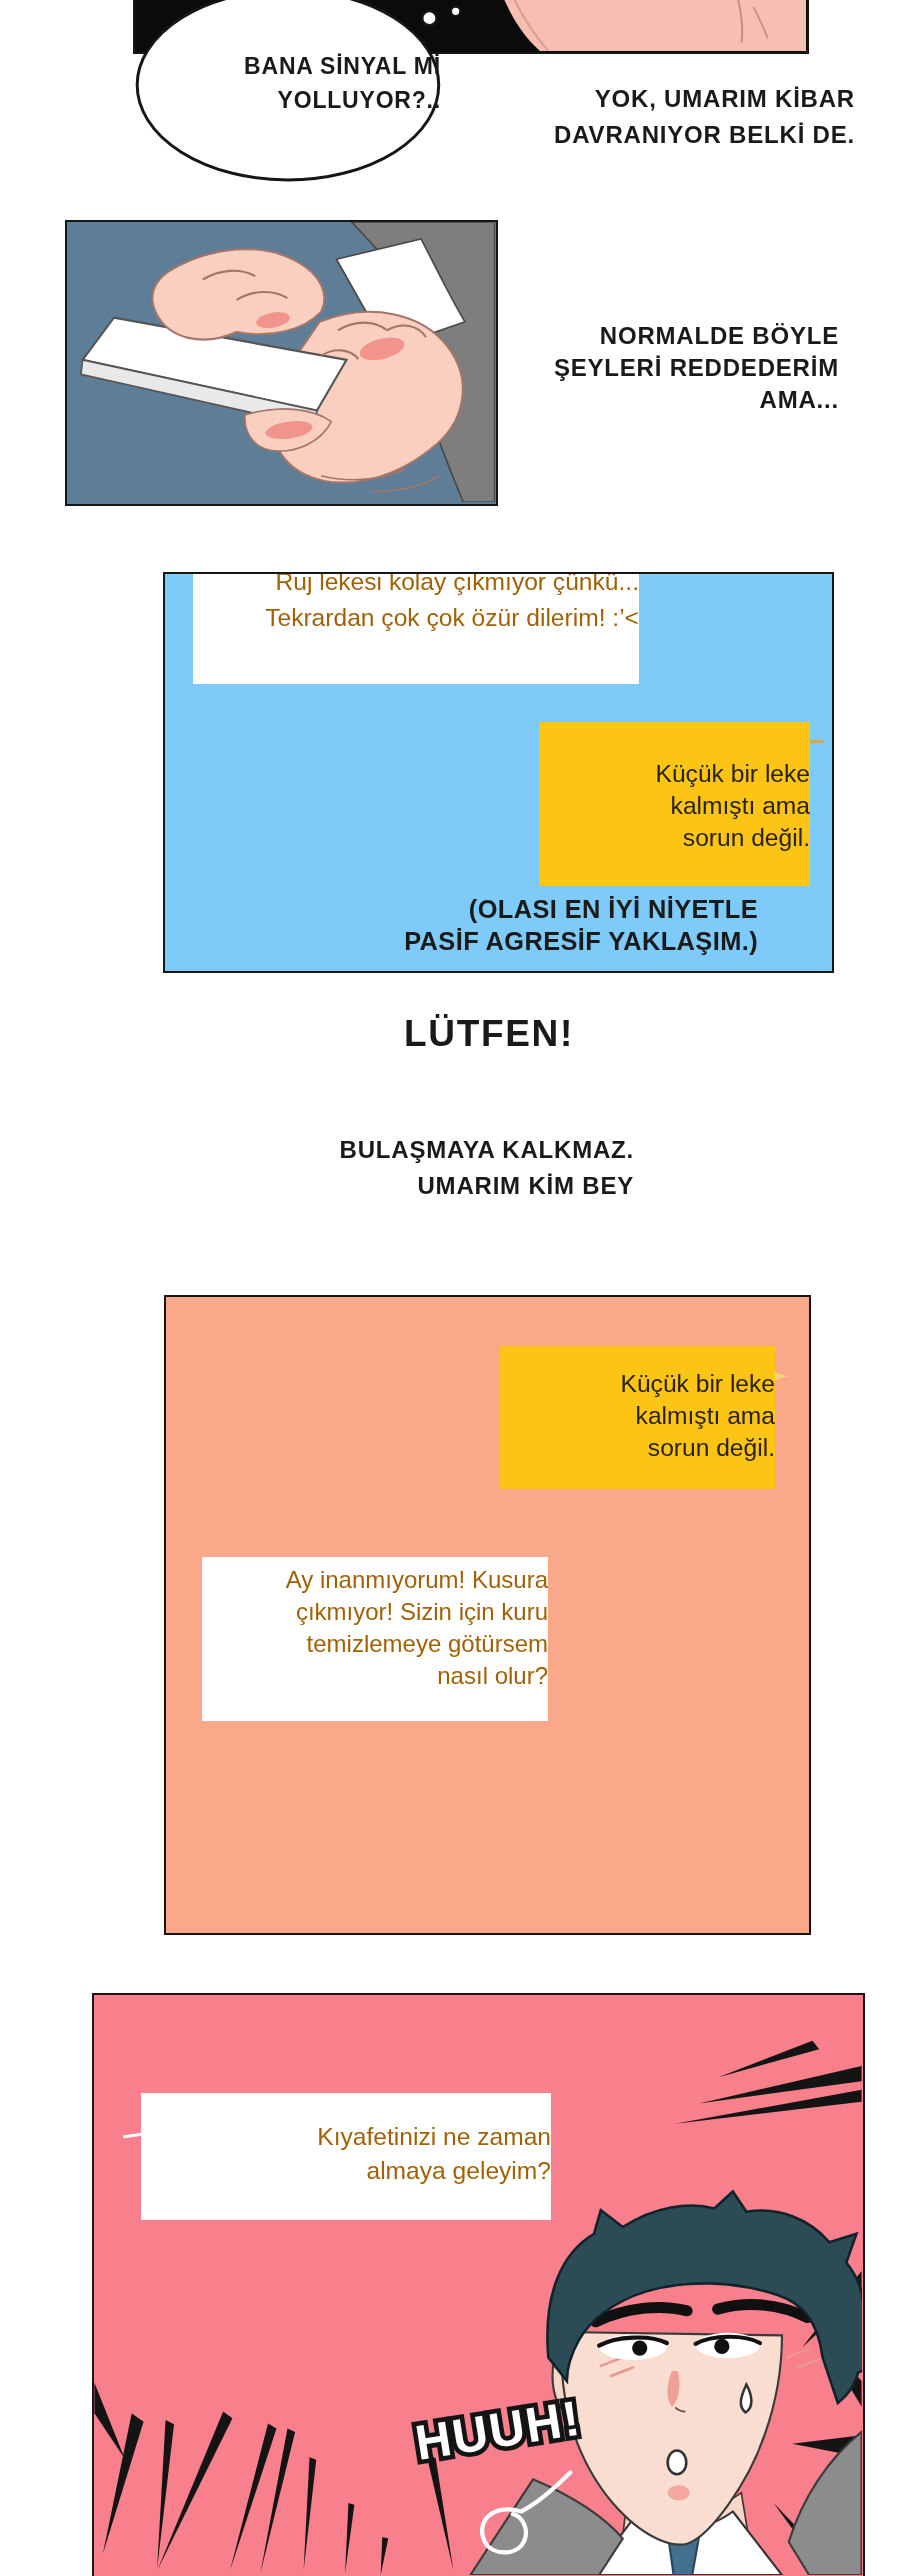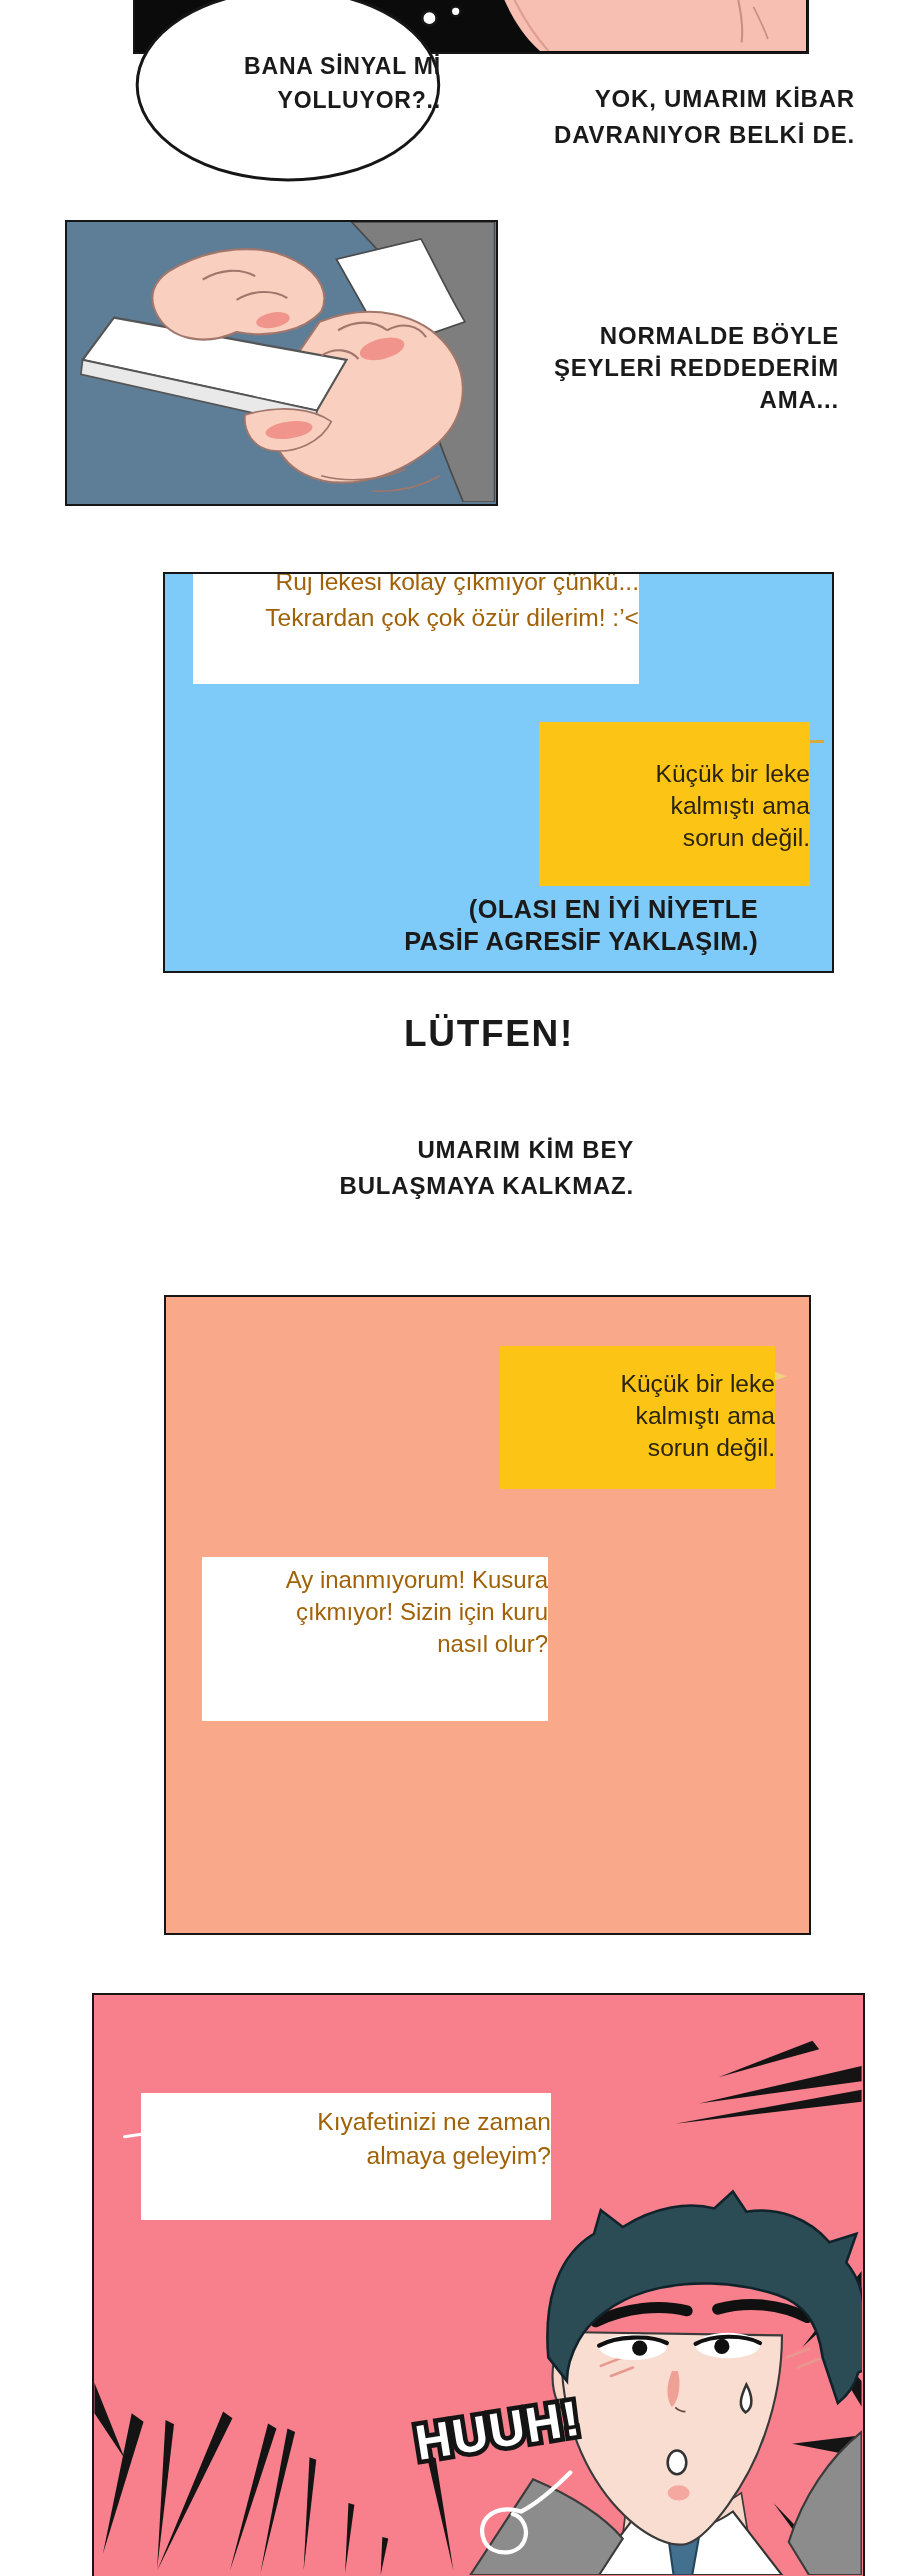--- a/index.html
+++ b/index.html
@@ -90,34 +90,35 @@
   <div class="abs" style="left:645px;top:166px;width:13.6px;height:3.4px;background:#D9A93C;"></div>
   <div class="abs comic" style="left:220px;top:319px;width:373px;font-size:25.4px;line-height:32px;letter-spacing:0.4px;">
     <div class="line">(OLASI EN İYİ NİYETLE</div>
     <div class="line">PASİF AGRESİF YAKLAŞIM.)</div>
   </div>
 </div>
 
 <div class="abs comic" style="left:362px;top:1013px;width:254px;font-size:37px;line-height:41px;font-weight:800;letter-spacing:1.7px;">LÜTFEN!</div>
 
 <div class="abs comic" style="left:312px;top:1132px;width:322px;font-size:24px;line-height:36px;">
+  <div class="line">BULAŞMAYA KALKMAZ.</div>
   <div class="line">UMARIM KİM BEY</div>
-  <div class="line">BULAŞMAYA KALKMAZ.</div>
 </div>
 
 <div class="panel" style="left:164px;top:1295px;width:647px;height:640px;background:var(--orange);">
   <div class="bubble chat" style="left:334px;top:49px;width:275px;height:143px;background:var(--yellow);font-size:24.6px;line-height:32px;padding-top:22px;color:#2a2313;">
     <div class="line">Küçük bir leke</div>
     <div class="line">kalmıştı ama</div>
     <div class="line">sorun değil.</div>
   </div>
   <div class="abs" style="left:609px;top:75px;width:12px;height:8.5px;background:#EFD37A;clip-path:polygon(0 0,100% 50%,0 100%);"></div>
   <div class="bubble chat" style="left:36px;top:260px;width:346px;height:164px;background:#fff;font-size:24px;line-height:32px;padding-top:7px;">
     <div class="line">Ay inanmıyorum! Kusura</div>
     <div class="line">çıkmıyor! Sizin için kuru</div>
+    <div class="line">temizlemeye götürsem</div>
     <div class="line">nasıl olur?</div>
   </div>
 </div>
 
 <div class="panel" style="left:92px;top:1993px;width:773px;height:583px;background:var(--pink);border-bottom:none;">
   <svg width="768" height="580" viewBox="0 0 906 685" style="position:absolute;left:0;top:0;">
 
     <g fill="#141414">
       <polygon points="0,458 0,494 36,548"></polygon>
       <polygon points="44,494 58,504 10,660"></polygon>
@@ -177,19 +178,19 @@
       <ellipse cx="690" cy="588" rx="13" ry="9" fill="#F4A8A0"></ellipse>
 
       <path d="M770,460 C763,475 760,486 769,493 C779,487 777,473 770,460 Z" fill="#fff" stroke="#333" stroke-width="3"></path>
     </g>
 
     <path d="M562,564 C540,586 520,602 504,610 C468,600 450,624 461,646 C470,662 498,663 507,646 C514,632 506,616 494,613" stroke="#fff" stroke-width="5" fill="none" stroke-linecap="round"></path>
 
     <text x="477" y="534" text-anchor="middle" transform="rotate(-9 477 515)" font-family="Liberation Sans, sans-serif" font-size="58" font-weight="800" fill="#ffffff" stroke="#141414" stroke-width="11" paint-order="stroke" letter-spacing="2">HUUH!</text>
   </svg>
 
-  <div class="bubble chat" style="left:47px;top:98px;width:410px;height:127px;background:#fff;font-size:24.6px;line-height:34px;padding-top:12px;">
+  <div class="bubble chat" style="left:47px;top:98px;width:410px;height:127px;background:#fff;font-size:24.6px;line-height:34px;padding-top:27px;">
     <div class="line">Kıyafetinizi ne zaman</div>
     <div class="line">almaya geleyim?</div>
   </div>
   <div class="abs" style="left:29px;top:139px;width:20.3px;height:3.4px;background:#fff;border-radius:1.7px;transform:rotate(-8deg);"></div>
 </div>
 
 
 </body></html>

